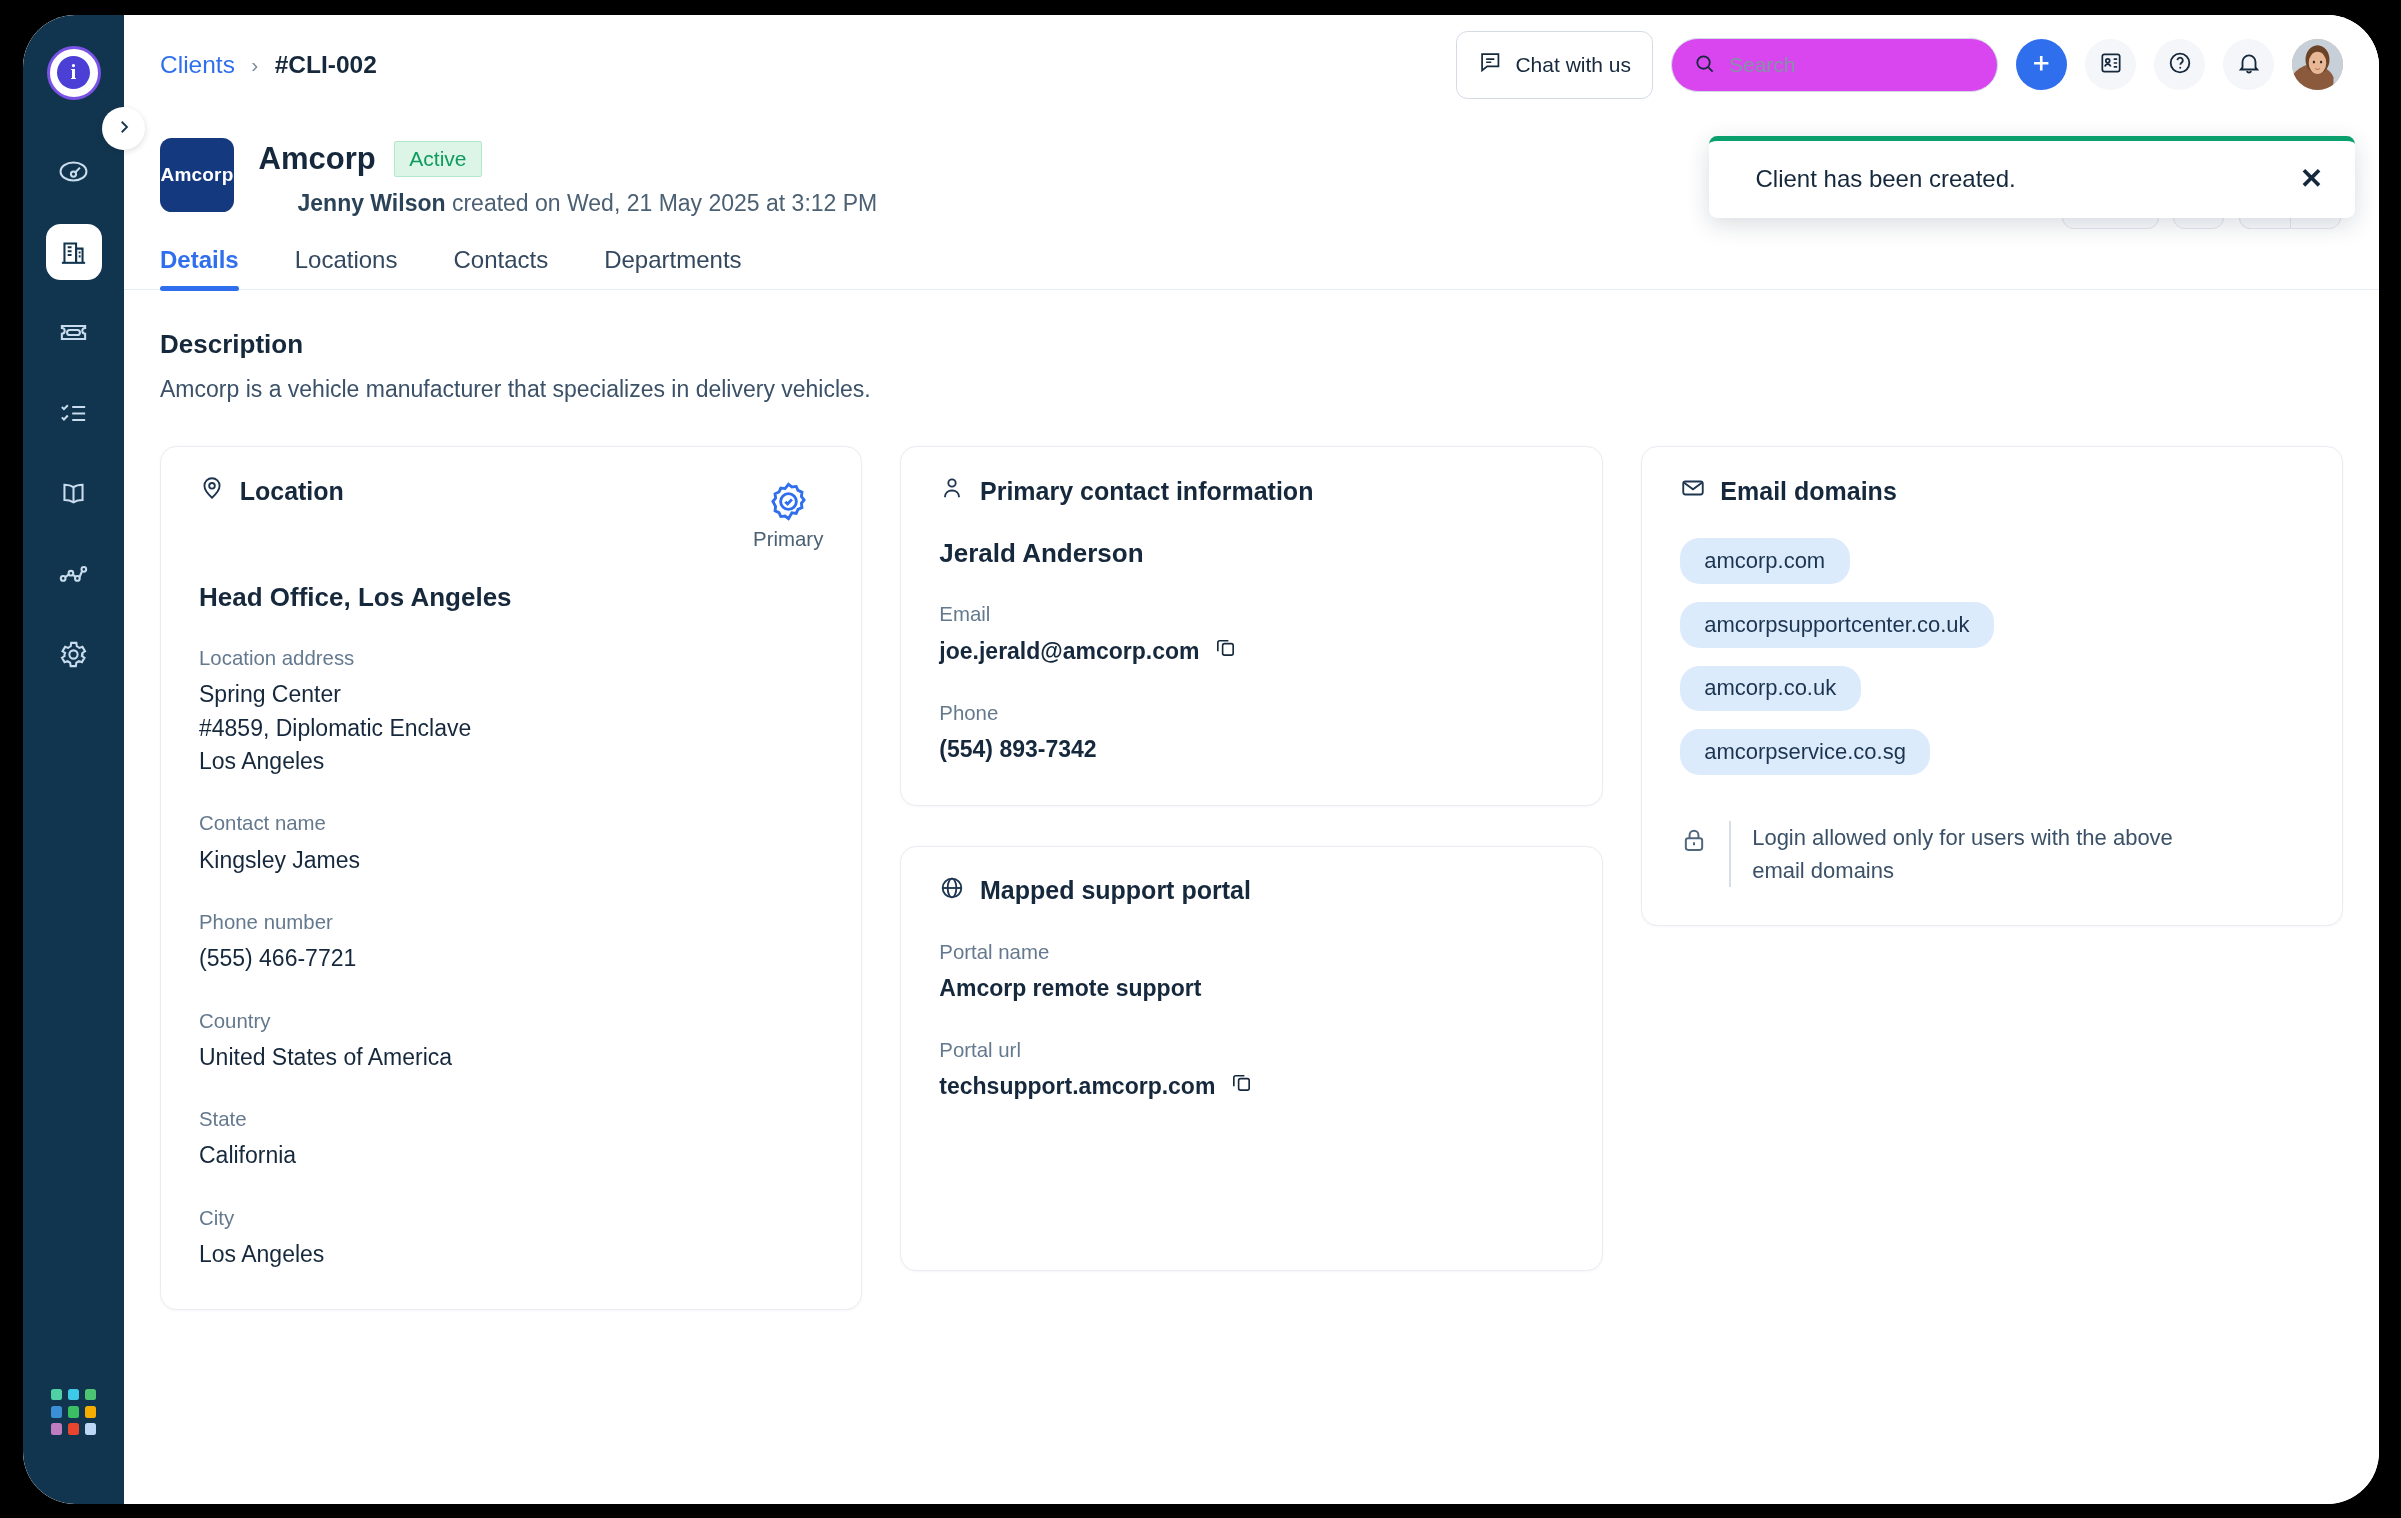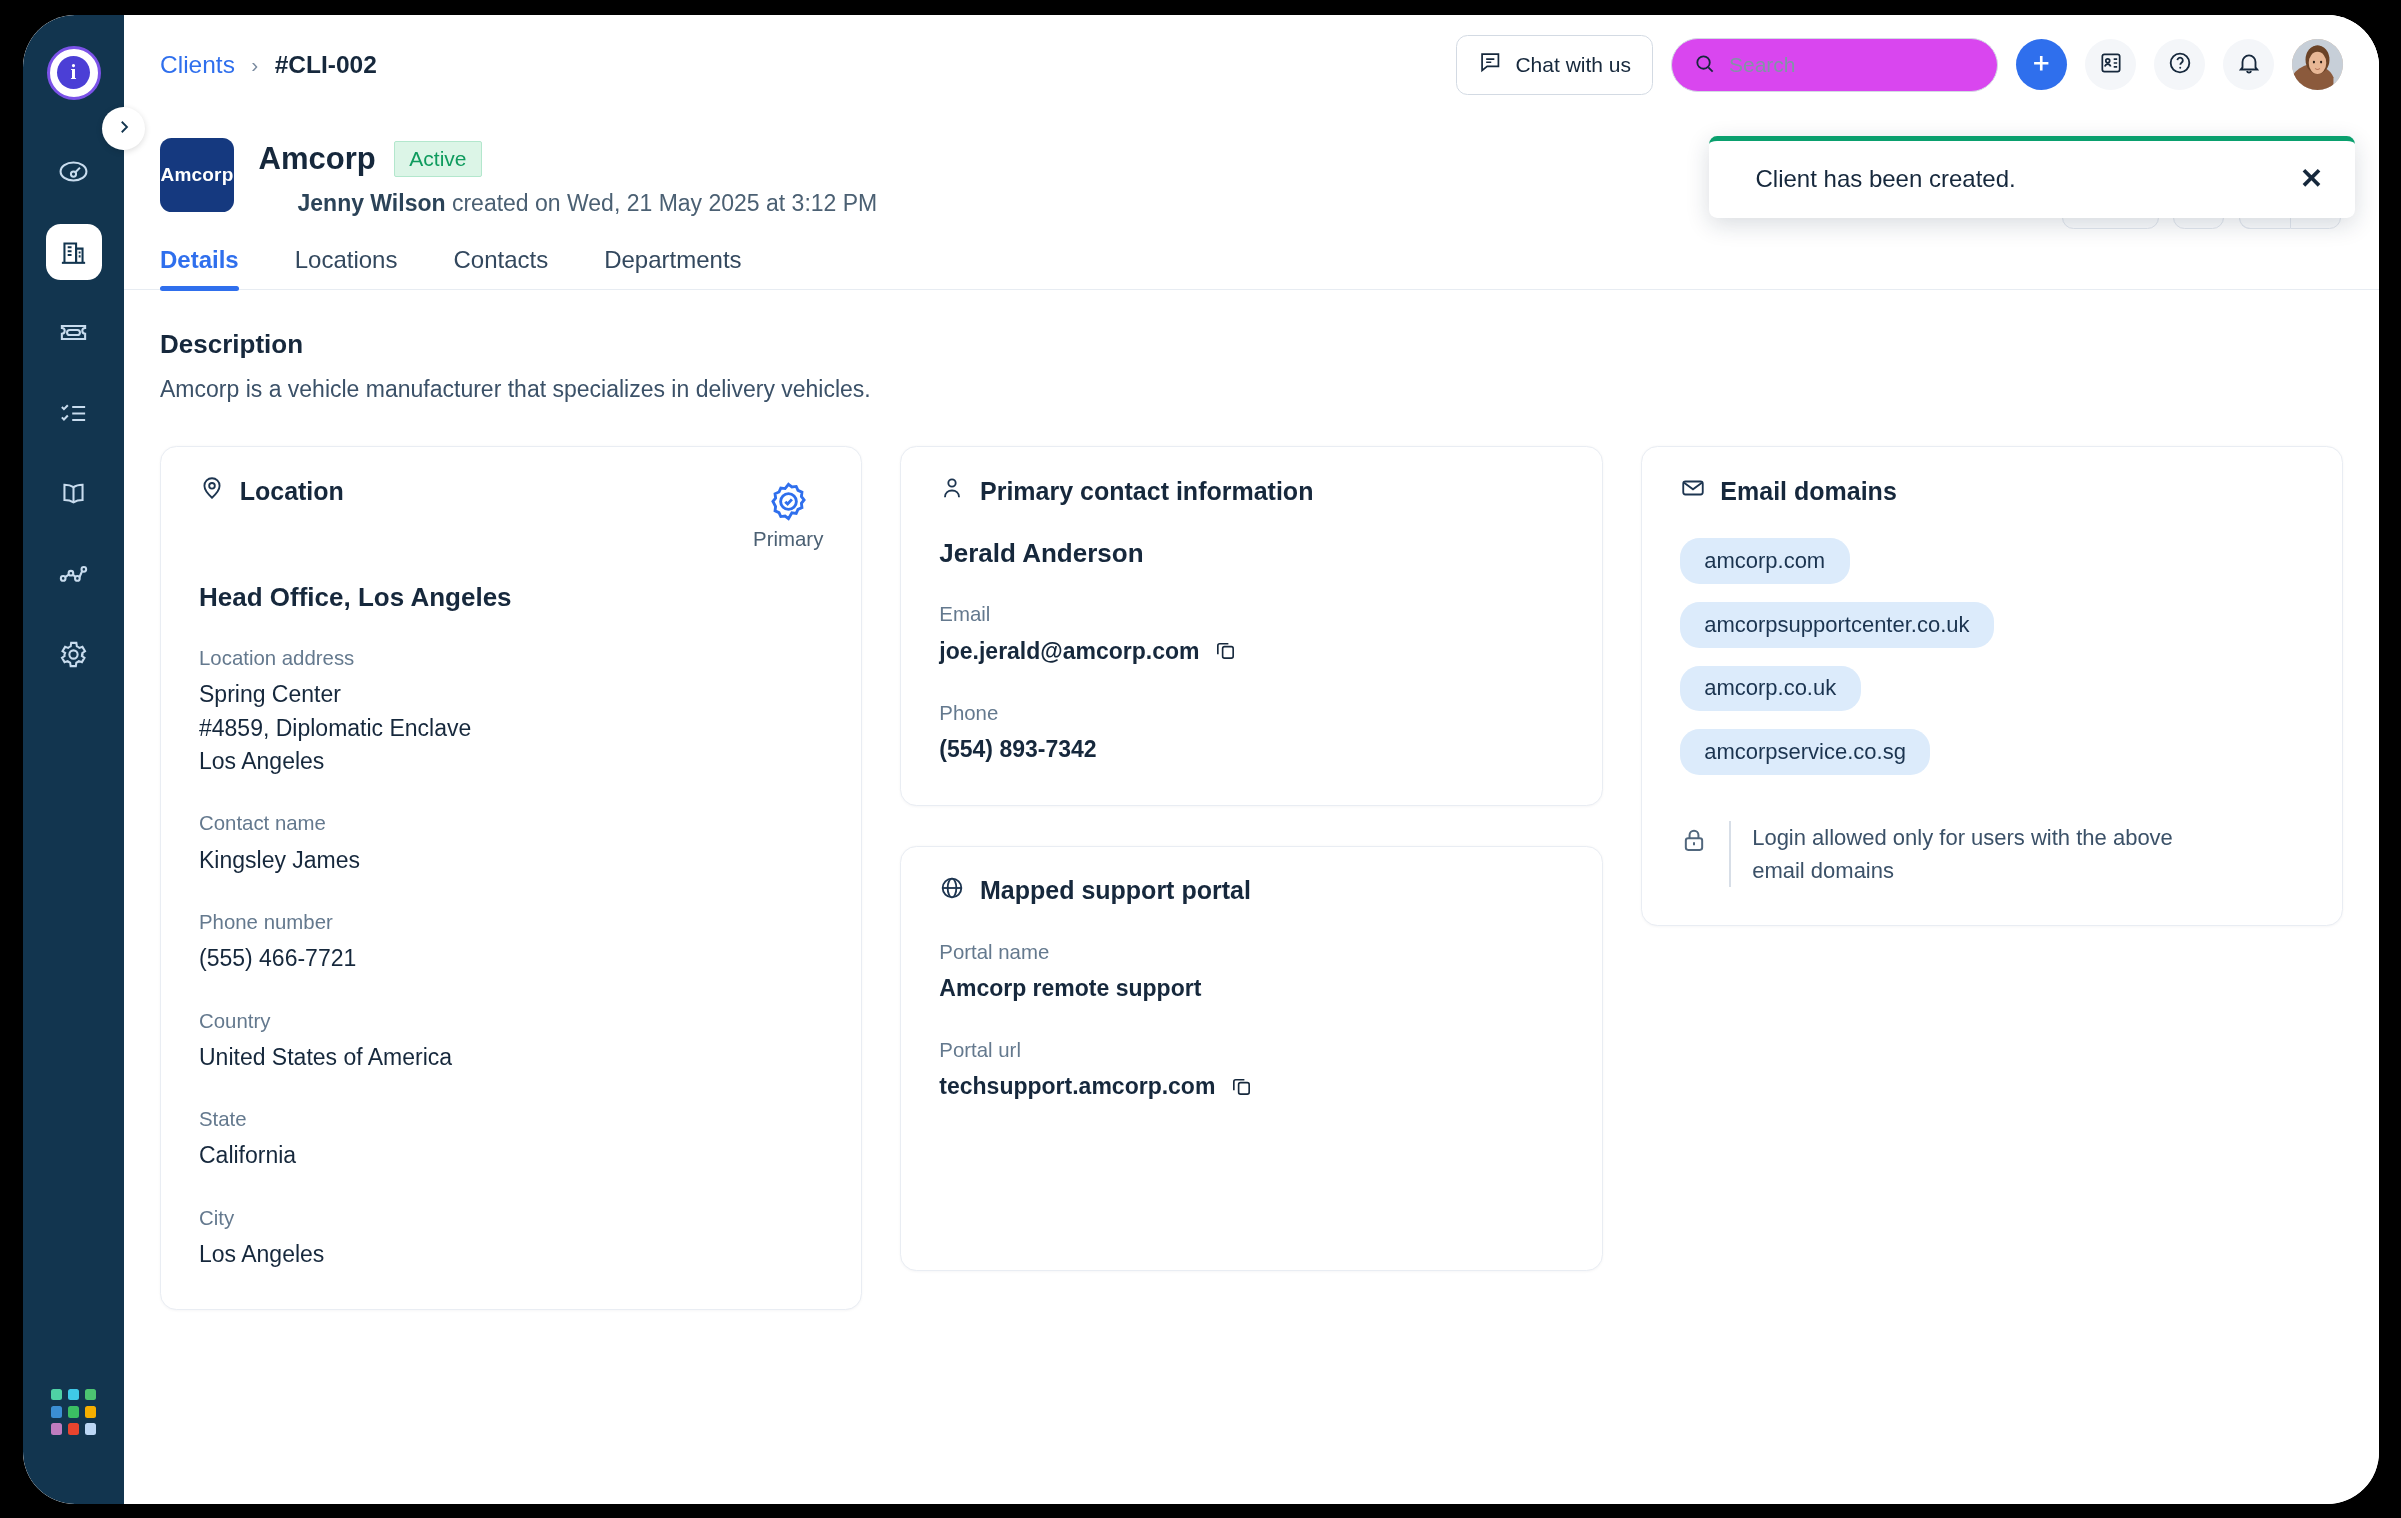--- a/index.html
+++ b/index.html
@@ -99,21 +99,21 @@
     background: #ffffff;
     position: relative;
     z-index: 5;
   }
   .breadcrumb { display: flex; align-items: center; gap: 16.4px; font-size: 24.5px; }
   .bc-link { color: #2f6fed; cursor: pointer; font-weight: 500; }
   .bc-sep { color: #7a8ba0; font-size: 21px; }
   .bc-current { color: #16283c; font-weight: 700; }
   .topbar-right { margin-left: auto; display: flex; align-items: center; gap: 18px; }
   .chat-btn {
-    height: 60px; padding: 0 21px;
+    height: 68px; padding: 0 21px;
     border: 1.3px solid #d3dae3; border-radius: 11.5px;
     background: #ffffff;
     display: flex; align-items: center; gap: 13px;
     font-size: 21px; color: #16283c; font-weight: 500;
     cursor: pointer; white-space: nowrap;
   }
   .chat-btn svg { width: 24.5px; height: 24.5px; }
   .search-box {
     width: 327px; height: 54px;
     border: 1.3px solid #d3dae3; border-radius: 28px;
@@ -255,21 +255,21 @@
   .card-head-row { display: flex; align-items: flex-start; }
   .primary-badge { margin-left: auto; text-align: center; }
   .primary-badge svg { width: 43px; height: 43px; color: #2f6fed; display: block; margin: 0 auto; }
   .primary-badge span { display: block; font-size: 20.4px; color: #4b6073; margin-top: 4.9px; }
 
   .big-value { font-size: 26px; font-weight: 700; color: #16283c; margin-top: 31px; }
   .field { margin-top: 34px; }
   .field-label { font-size: 20.4px; color: #64798e; margin-bottom: 8.2px; }
   .field-value { font-size: 23px; color: #16283c; line-height: 1.45; }
   .field-value.bold { font-weight: 600; }
-  .copy-row { display: flex; align-items: center; gap: 14.7px; }
+  .copy-row { display: flex; gap: 14.7px; }
   .copy-btn { background: none; border: 0; cursor: pointer; color: #16283c; display: flex; padding: 0; }
   .copy-btn svg { width: 23px; height: 23px; }
 
   .chips { margin-top: 31px; display: flex; flex-direction: column; align-items: flex-start; gap: 18px; }
   .chip {
     background: #dcebfb;
     border-radius: 19.6px;
     padding: 9.8px 24.5px;
     font-size: 22px; color: #1b3450;
   }

